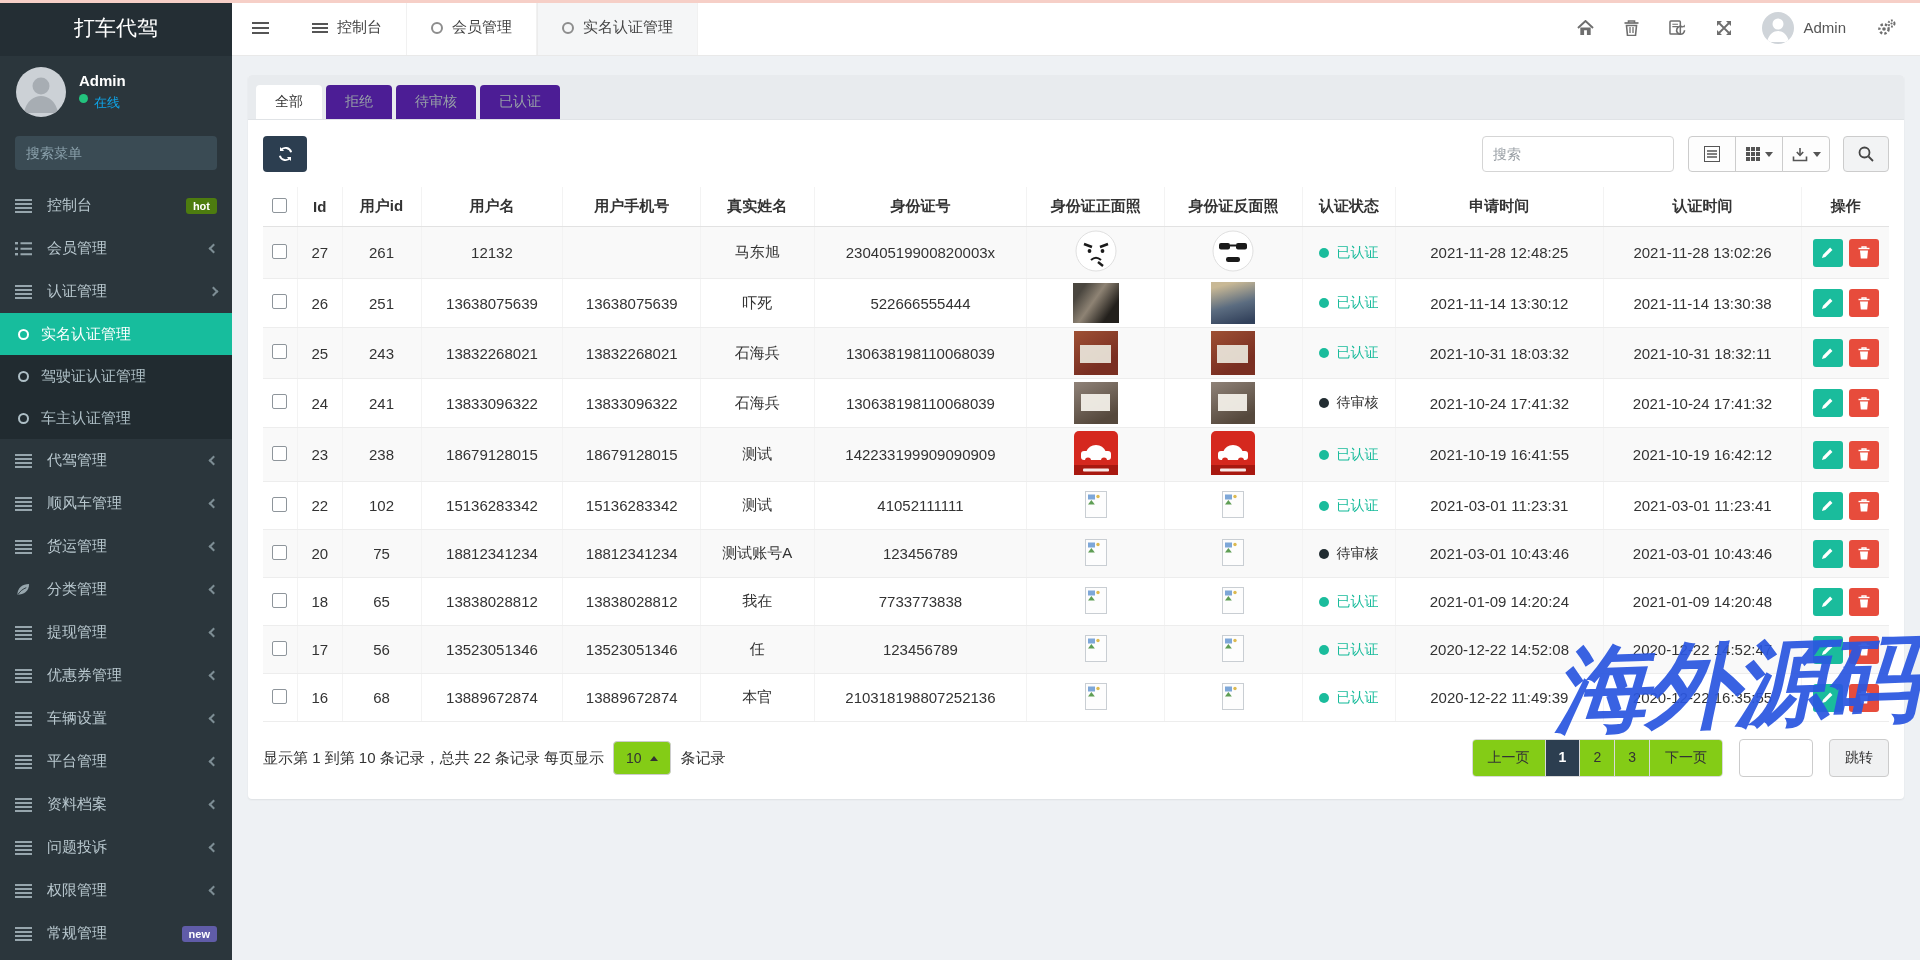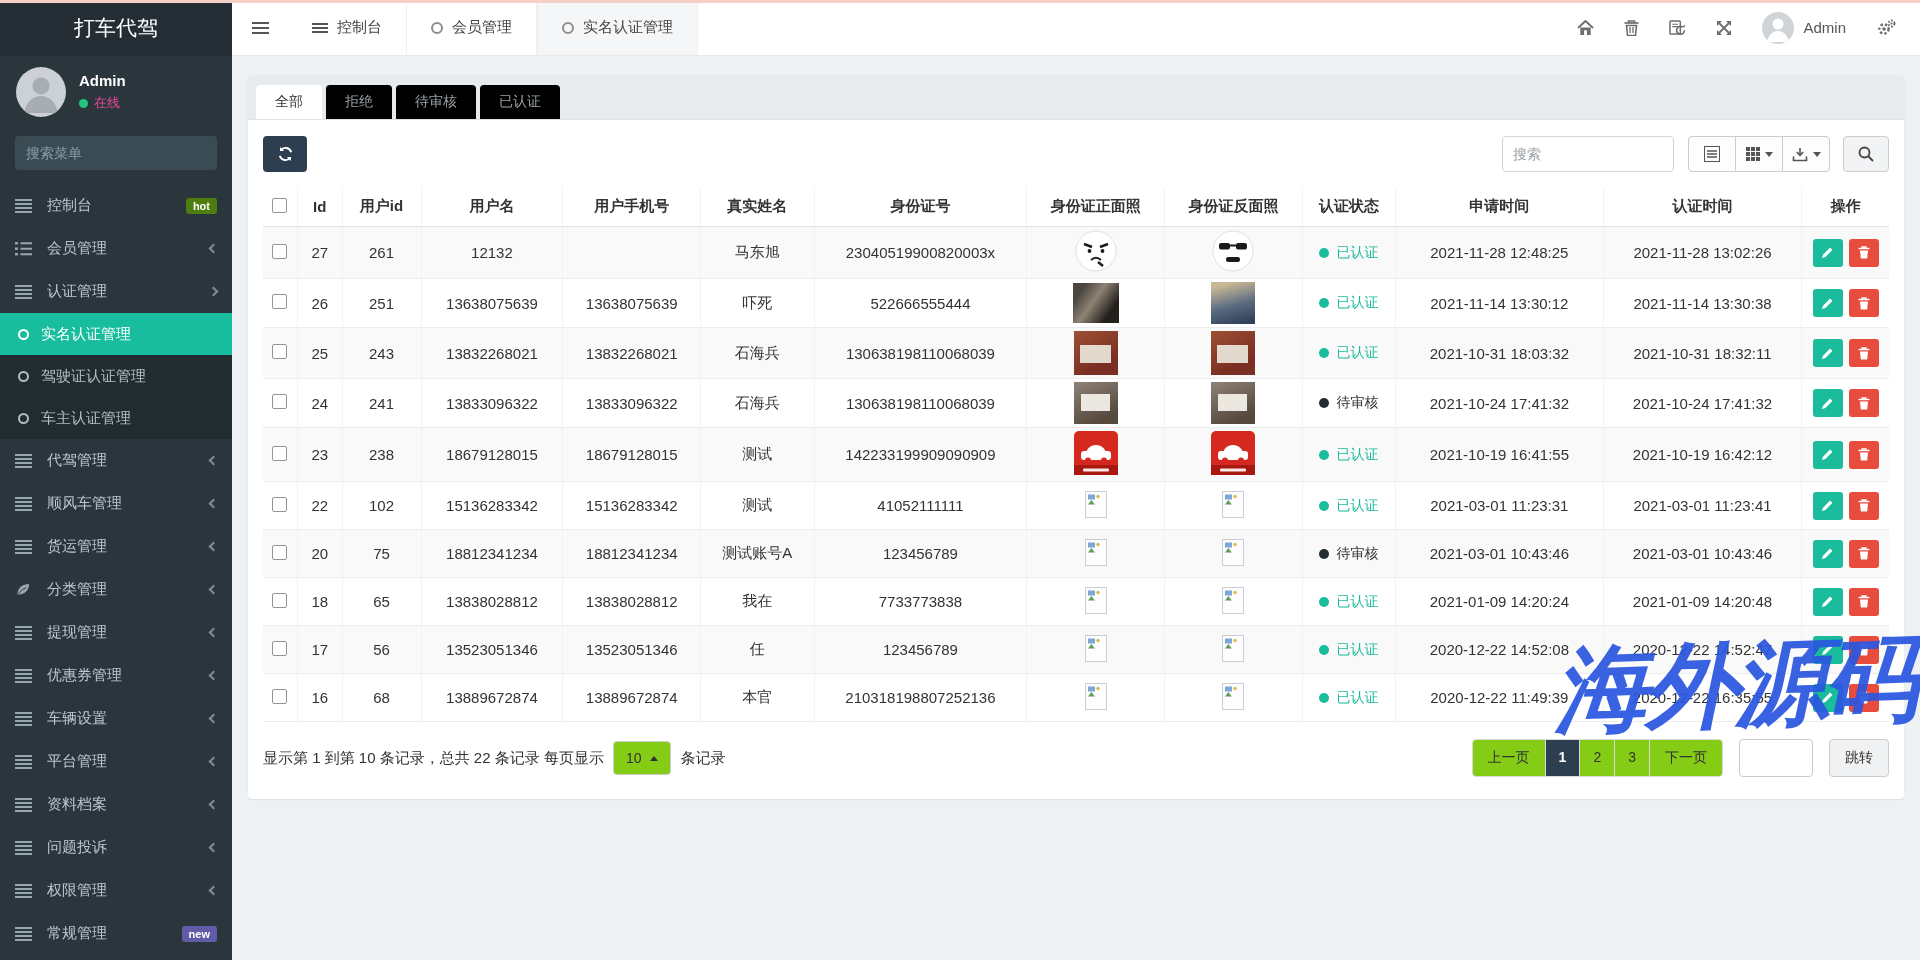--- a/index.html
+++ b/index.html
@@ -8,21 +8,21 @@
 
   
   .topline { position:fixed; left:0; top:0; width:1920px; height:3px; background:#f6cfc7; z-index:60; }
 
   
   .sidebar { position:fixed; left:0; top:0; width:232px; height:960px; background:#2b363c; overflow:hidden; z-index:30; }
   .brand { height:56px; line-height:56px; text-align:center; color:#fff; font-size:21px; background:#242e34; }
   .userpanel { display:flex; align-items:center; gap:13px; padding:10px 16px 8px; height:70px; }
   .avatar-lg { width:50px; height:50px; border-radius:50%; background:#ccd1d6; overflow:hidden; flex:none; }
   .uname { color:#fff; font-weight:bold; font-size:15px; margin-bottom:5px; }
-  .ustatus { color:#ec4899; font-size:13px; display:flex; align-items:center; gap:6px; }
+  .ustatus { color:#0ea5e9; font-size:13px; display:flex; align-items:flex-start; gap:6px; }
   .dot-green { width:9px; height:9px; border-radius:50%; background:#23c37e; display:inline-block; }
   .sidesearch { margin:10px 15px 14px; height:34px; background:#3a4b54; border-radius:4px;
                 display:flex; align-items:center; padding:0 11px; }
   .sidesearch input { flex:1; background:transparent; border:0; outline:none; color:#cdd9de; font-size:14px; font-family:inherit; }
   .sidesearch input::placeholder { color:#8aa0ab; }
   .menu { list-style:none; }
   .menu-item { height:43px; display:flex; align-items:center; padding:0 15px; color:#b8c7ce; font-size:15px; cursor:pointer; }
   .menu-item .micon { width:19px; margin-right:13px; color:#97a6ad; flex:none; display:flex; }
   .menu-item .mlabel { flex:1; }
   .badge { font-size:11px; font-weight:bold; color:#fff; border-radius:3px; padding:2px 7px; }
@@ -48,30 +48,30 @@
   .nav-right { margin-left:auto; display:flex; align-items:center; gap:30px; padding-right:24px; color:#6e6e6e; }
   .nav-ic { cursor:pointer; display:flex; align-items:center; }
   .nav-user { display:flex; align-items:center; gap:9px; cursor:pointer; }
   .avatar-sm { width:32px; height:32px; border-radius:50%; background:#cfd4d9; overflow:hidden; }
   .nav-user-label { font-size:15px; color:#555; }
 
   
   .content { position:fixed; left:232px; top:56px; width:1688px; height:904px; background:#eef1f4; padding:19px 16px; }
   .panel { background:#fff; border-radius:4px; box-shadow:0 1px 2px rgba(0,0,0,.07); }
   .panel-head { background:#e8ebee; border-radius:4px 4px 0 0; padding:10px 8px 0; border-bottom:1px solid #e0e3e6; }
-  .ftab { display:inline-block; padding:8px 19px; font-size:14px; color:#97a0a7; background:#000000;
+  .ftab { display:inline-block; padding:8px 19px; font-size:14px; color:#97a0a7; background:#4c1d95;
           border-radius:4px 4px 0 0; margin-right:4px; cursor:pointer; }
   .ftab.active { background:#fff; color:#333; }
   .panel-body { padding:16px 15px 22px; position:relative; }
 
   .toolbar { display:flex; align-items:center; }
   .btn-refresh { width:44px; height:36px; background:#2c3e50; border:0; border-radius:4px;
                  display:flex; align-items:center; justify-content:center; cursor:pointer; }
   .toolbar-right { margin-left:auto; display:flex; align-items:center; }
-  .tsearch { width:172px; height:36px; border:1px solid #d5d5d5; border-radius:4px; padding:0 10px;
+  .tsearch { width:192px; height:36px; border:1px solid #d5d5d5; border-radius:4px; padding:0 10px;
              font-size:14px; font-family:inherit; outline:none; color:#333; }
   .tsearch::placeholder { color:#9aa0a6; }
   .btn-group { display:flex; margin-left:14px; }
   .tbtn { height:36px; min-width:48px; border:1px solid #ccc; background:#fdfdfd; display:flex; align-items:center;
           justify-content:center; gap:5px; cursor:pointer; margin-left:-1px; }
   .tbtn:first-child { border-radius:4px 0 0 4px; margin-left:0; }
   .tbtn:last-child { border-radius:0 4px 4px 0; }
   .caret { width:0; height:0; border-left:4px solid transparent; border-right:4px solid transparent; border-top:5px solid #555; }
   .caret-up { width:0; height:0; border-left:4px solid transparent; border-right:4px solid transparent; border-bottom:5px solid #333; }
   .btn-find { height:36px; width:46px; border:1px solid #ccc; background:#f2f3f4; border-radius:4px;

